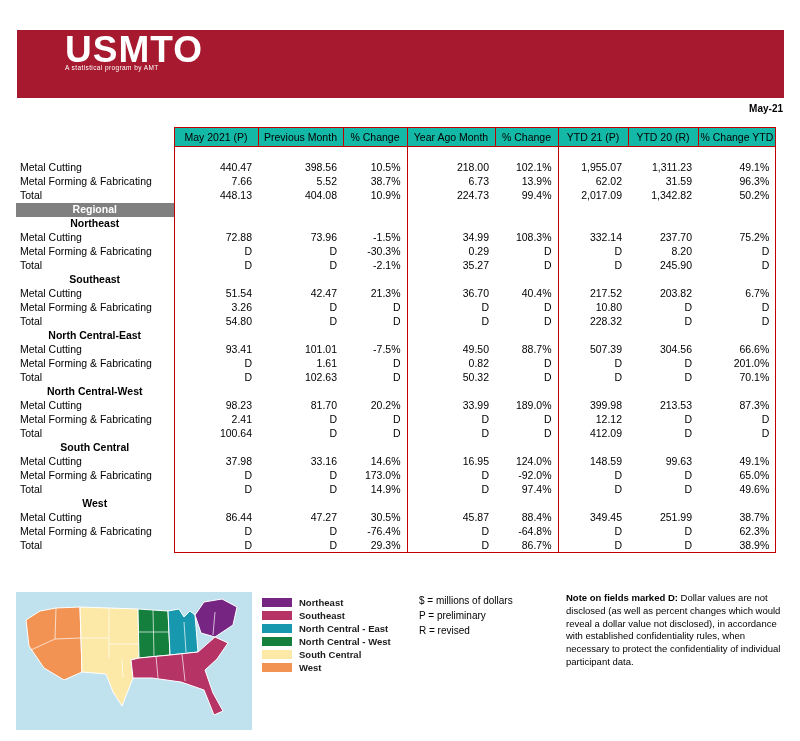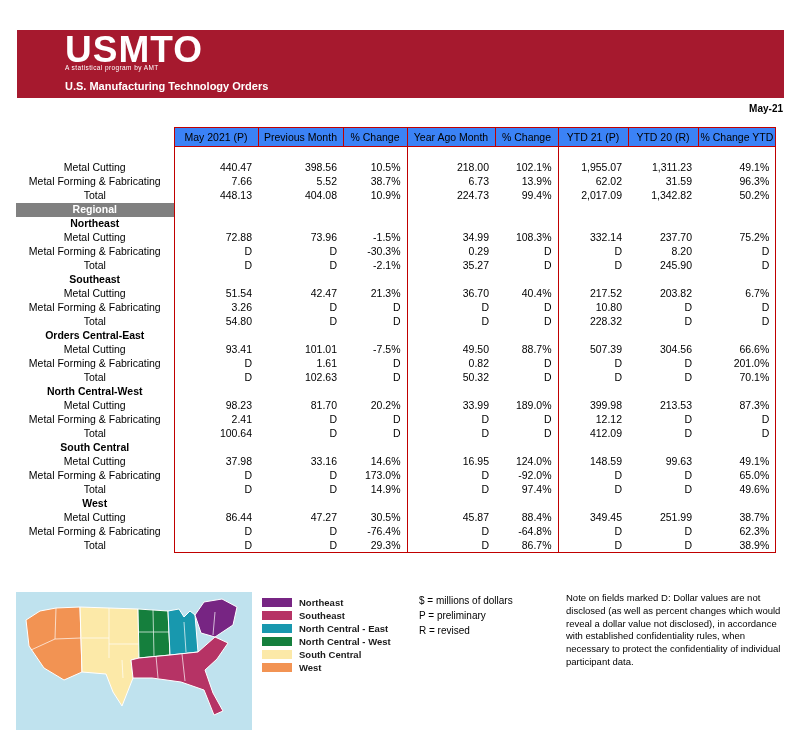--- a/index.html
+++ b/index.html
@@ -17,49 +17,48 @@
     background:var(--banner,#A6192E); color:#fff; padding:6px 0 0 48px;
   }
   .logo { font-size:37px; font-weight:bold; letter-spacing:1px; line-height:28px; }
   .logo-sub { font-size:6.5px; letter-spacing:.4px; margin-top:0; }
   .banner-title { font-size:11px; font-weight:bold; margin-top:9px; }
   .date-label { position:absolute; top:103px; right:17px; font-size:10px; font-weight:bold; }
 
   
   table.orders { position:absolute; left:16px; top:127px; border-collapse:collapse; table-layout:fixed; }
   table.orders th, table.orders td { font-size:10.5px; font-weight:normal; white-space:nowrap; overflow:hidden; line-height:13px; }
-  th.col-head { border:1px solid var(--table-border,#C00000); height:19px; text-align:center; padding:0 2px; background:#3b82f6; }
+  th.col-head { border:1px solid var(--table-border,#C00000); height:19px; text-align:center; padding:0 2px; background:#14b8a6; }
   th.corner { border:none; }
   td.num-cell { height:14px; text-align:right; padding:0 6px; }
-  td.label-cell { height:14px; text-align:center; padding:0 4px; }
+  td.label-cell { height:14px; text-align:left; padding:0 4px; }
   td.label-cell.band { background:var(--band-bg,#808080); color:#fff; font-weight:bold; text-align:center; }
   td.label-cell.region { font-weight:bold; text-align:center; }
   td.v-left { border-left:1px solid var(--table-border,#C00000); }
   td.v-right { border-right:1px solid var(--table-border,#C00000); }
   tr.last-row td.num-cell { border-bottom:1px solid var(--table-border,#C00000); }
 
   
   .map-wrap { position:absolute; left:16px; top:592px; width:236px; height:138px; }
   .legend { position:absolute; left:262px; top:596px; }
   .legend-item { display:flex; align-items:center; height:13px; }
   .swatch { width:30px; height:9px; margin-right:7px; display:inline-block; }
   .legend-label { font-size:9.5px; font-weight:bold; color:#1a1a1a; }
   .notes { position:absolute; left:419px; top:593px; font-size:10px; font-weight:normal; line-height:15px; }
   .disclosure { position:absolute; left:566px; top:592px; width:218px; font-size:9.5px; line-height:12.8px; }
-  .disclosure .note-title { font-weight:normal;text-align:right; }
+  .disclosure .note-title { font-weight:bold;text-align:right; }
 </style>
 </head>
 <body>
 
 <div class="page">
 
   <div class="banner">
     <div class="logo">USMTO</div>
     <div class="logo-sub">A statistical program by AMT</div>
-    <div class="banner-title">U.S. Manufacturing Technology Orders</div>
   </div>
 
   <div class="date-label">May-21</div>
 
   <table class="orders">
     <colgroup>
       <col style="width:158px">
         <col style="width:84px">
         <col style="width:85px">
         <col style="width:64px">
@@ -220,21 +219,21 @@
           <td class="num-cell v-left">54.80</td>
           <td class="num-cell">D</td>
           <td class="num-cell v-right">D</td>
           <td class="num-cell">D</td>
           <td class="num-cell v-right">D</td>
           <td class="num-cell">228.32</td>
           <td class="num-cell">D</td>
           <td class="num-cell v-right">D</td>
         </tr>
         <tr>
-          <td class="label-cell region">Orders Central-East</td>
+          <td class="label-cell region">North Central-East</td>
           <td class="num-cell v-left"></td>
           <td class="num-cell"></td>
           <td class="num-cell v-right"></td>
           <td class="num-cell"></td>
           <td class="num-cell v-right"></td>
           <td class="num-cell"></td>
           <td class="num-cell"></td>
           <td class="num-cell v-right"></td>
         </tr>
         <tr>

